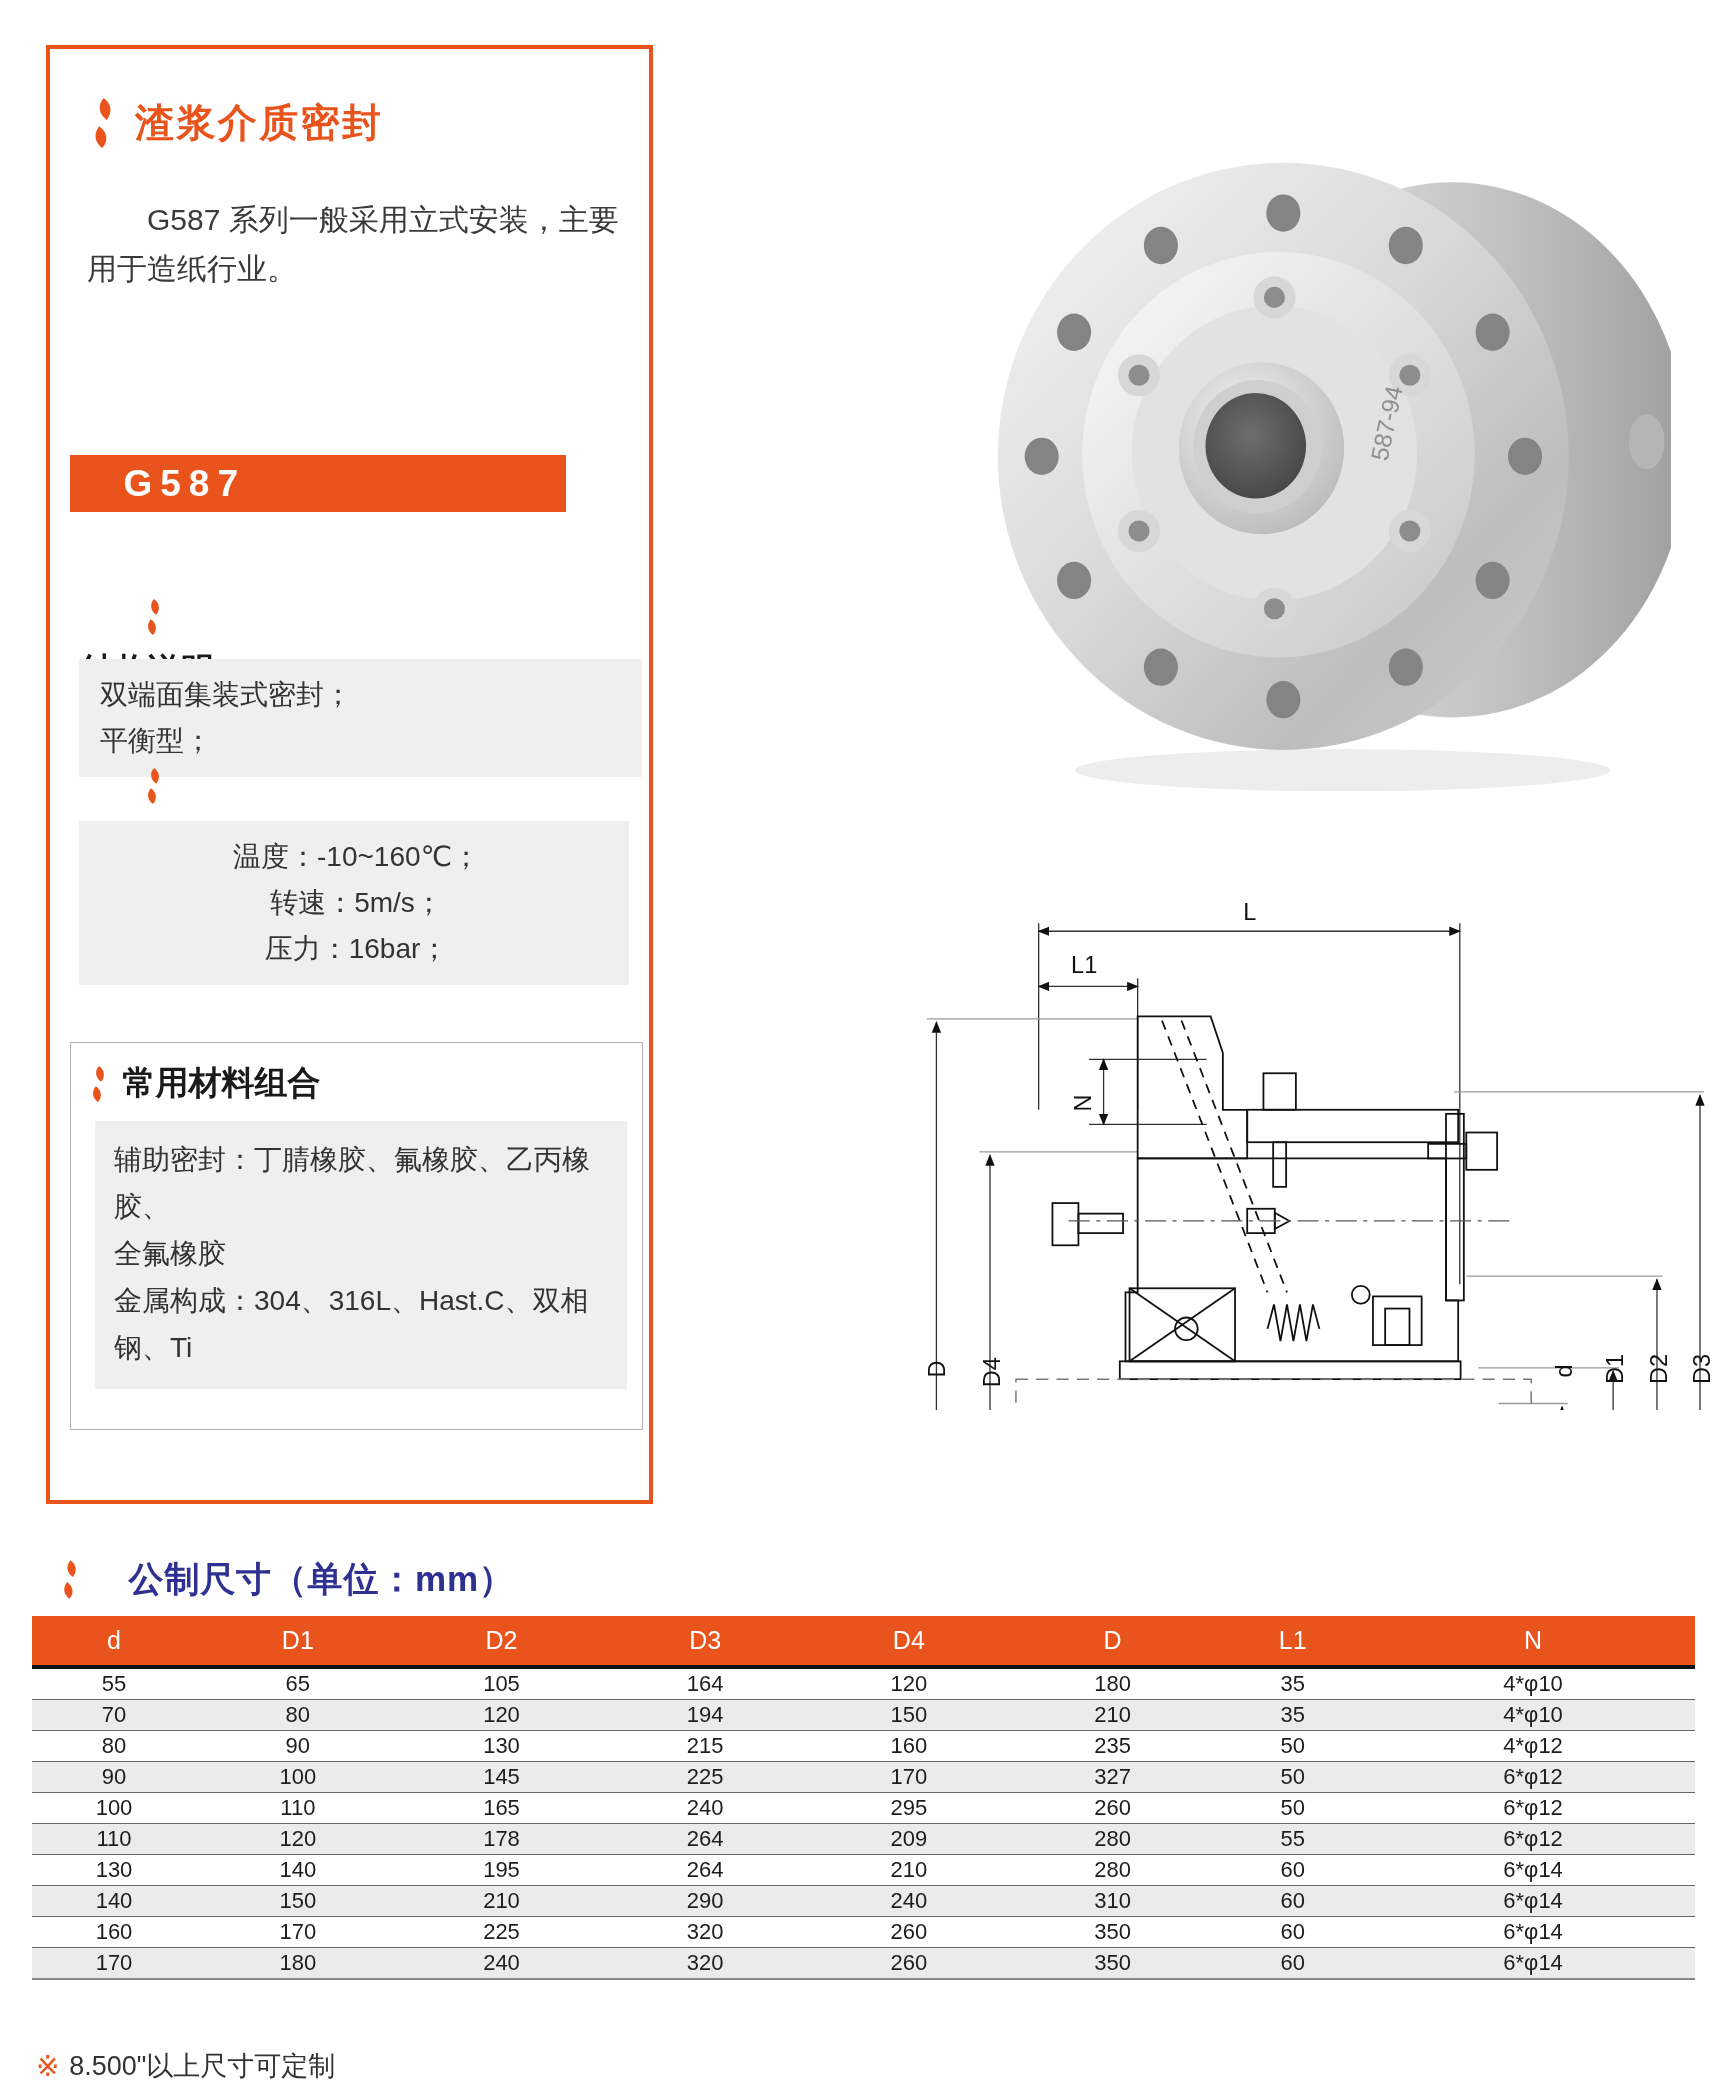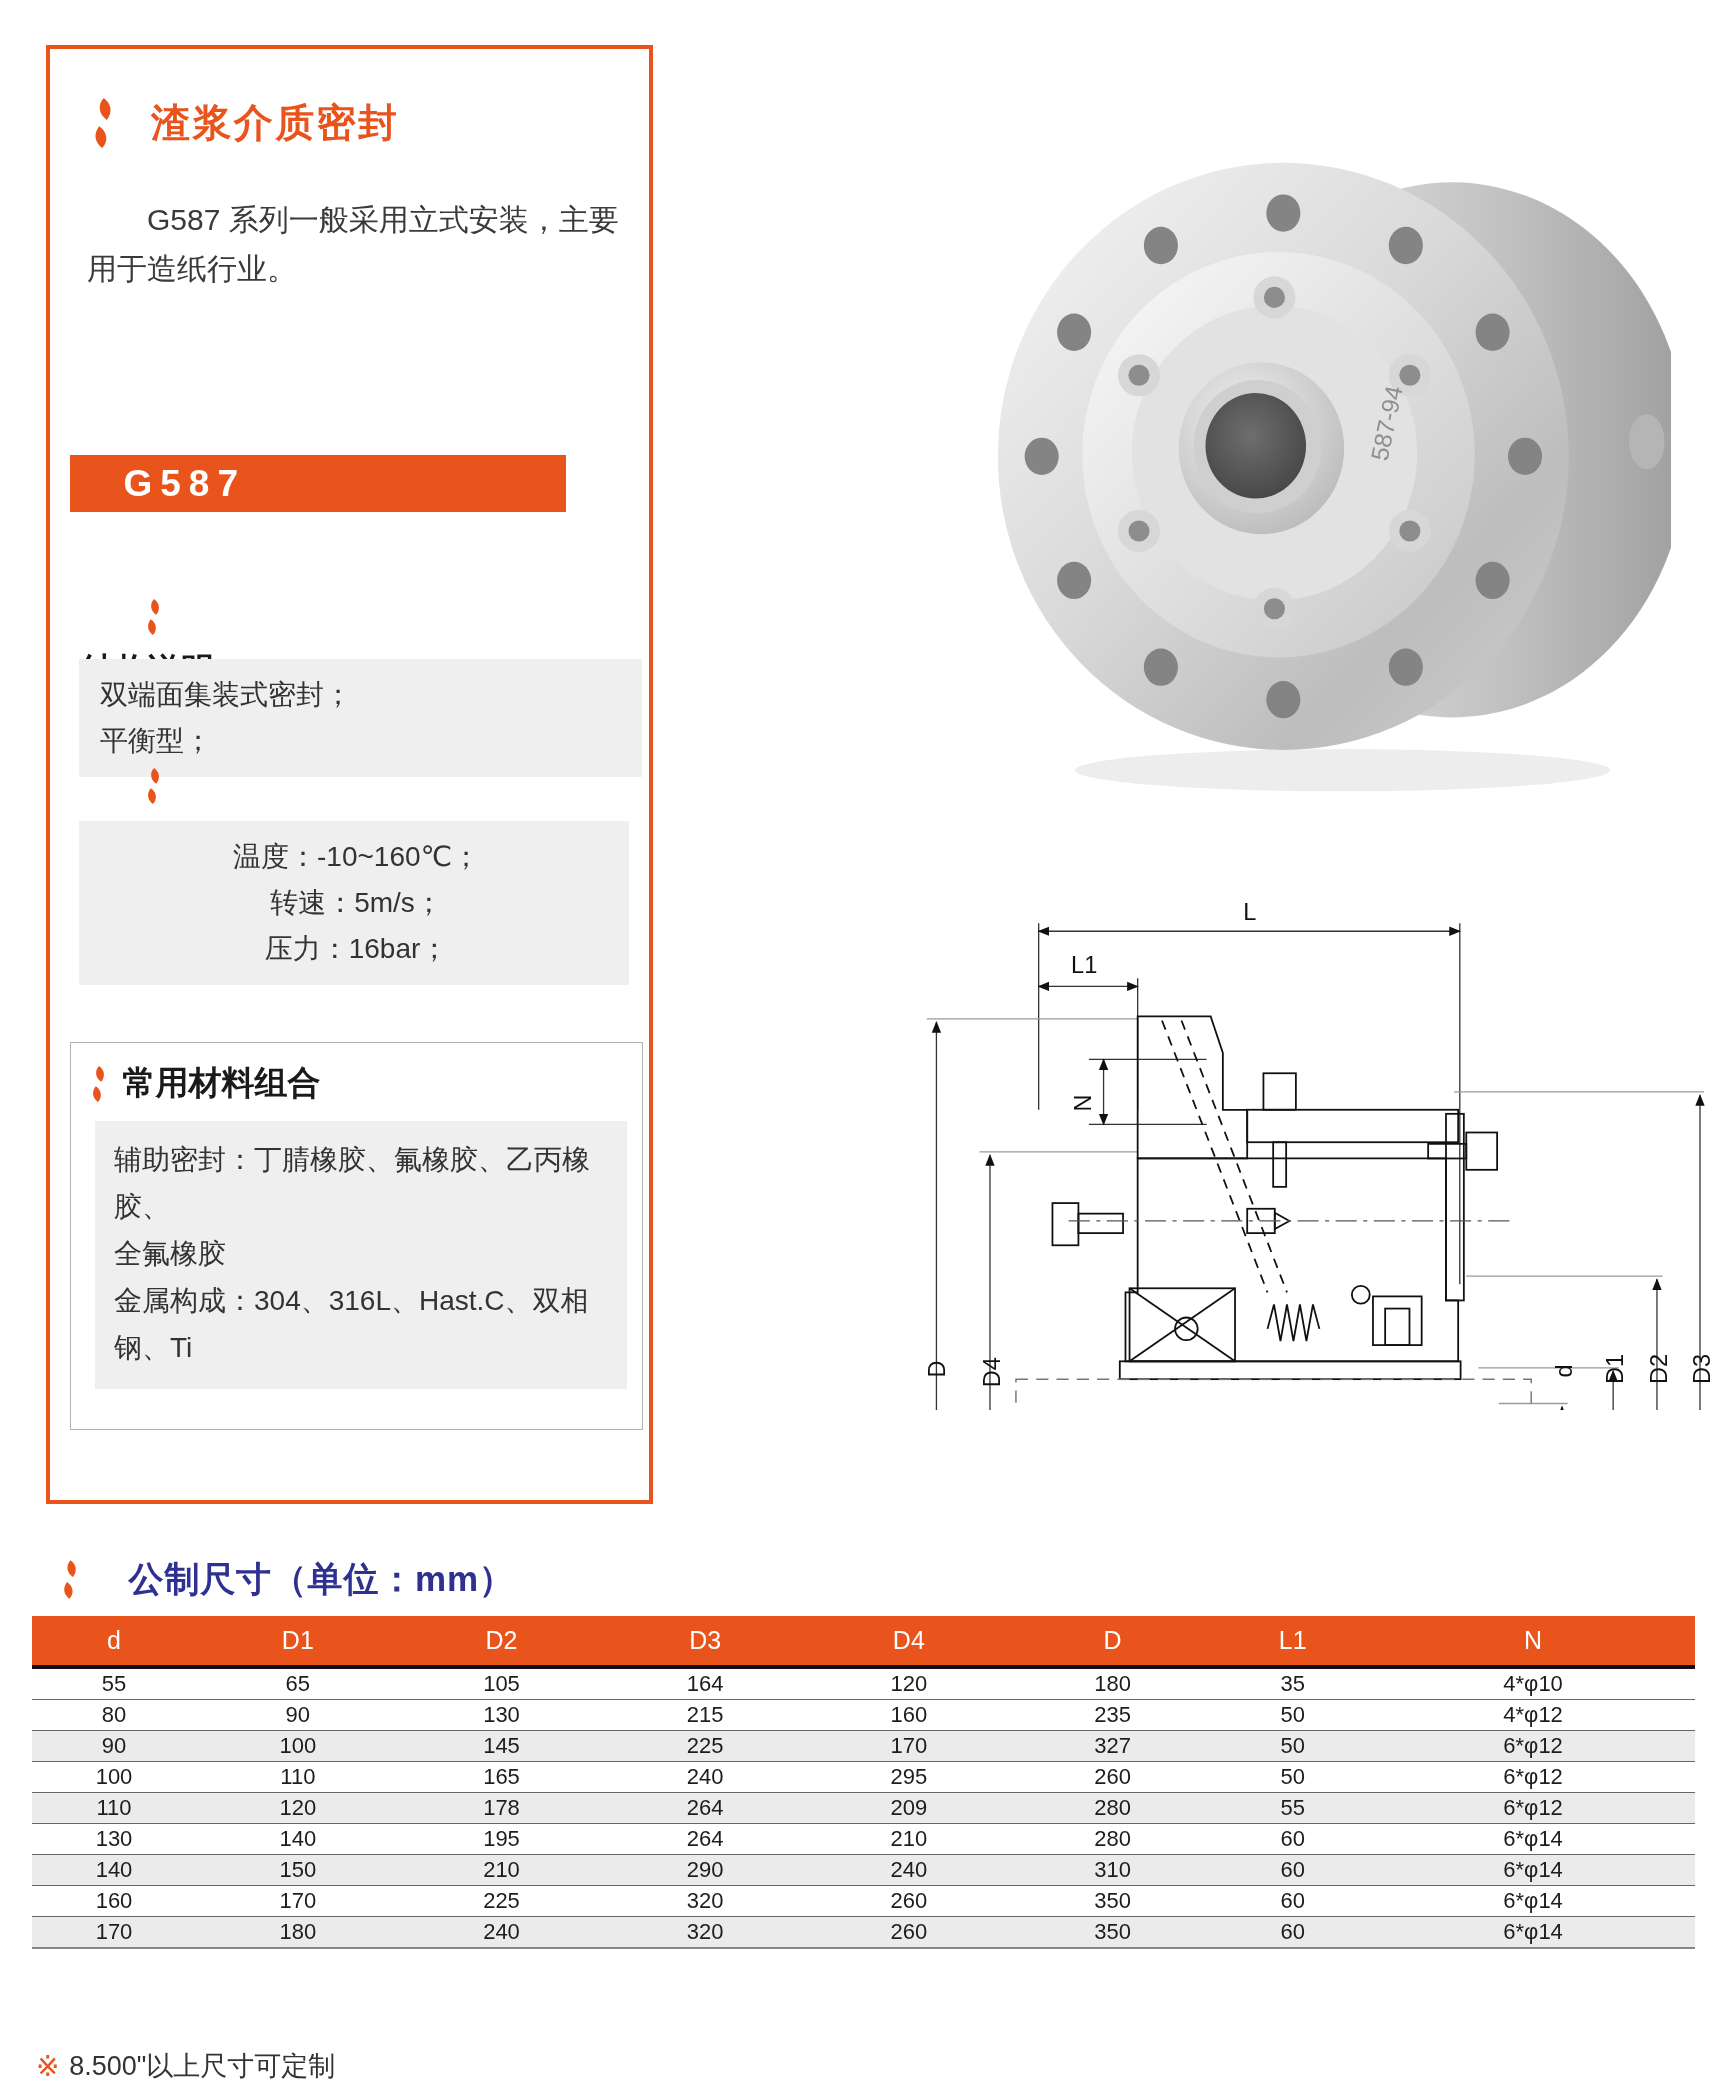--- a/index.html
+++ b/index.html
@@ -3,21 +3,21 @@
 <meta charset="utf-8">
 <style>
   html,body{margin:0;padding:0;background:#fff;}
   .page{position:relative;width:1727px;height:2097px;background:#fff;overflow:hidden;
         font-family:"Liberation Sans","DejaVu Sans",sans-serif;color:#222;}
 
   
   .left-box{position:absolute;left:46px;top:45px;width:607px;height:1459px;
             border:4px solid #E8541C;box-sizing:border-box;background:#fff;}
   .flame{flex:0 0 auto;}
-  .box-title{position:absolute;left:37px;top:47px;display:flex;align-items:center;gap:32px;}
+  .box-title{position:absolute;left:37px;top:47px;display:flex;align-items:center;gap:16px;}
   .box-title .t{font-size:39px;font-weight:700;color:#E8541C;letter-spacing:2.4px;}
   .intro{position:absolute;left:37px;top:146px;width:542px;font-size:30px;line-height:49px;
          color:#3a3a3a;text-indent:2em;margin:0;}
   .banner{position:absolute;left:19.5px;top:406px;width:496px;height:57px;background:#E8541C;
           color:#fff;font-size:37px;font-weight:700;letter-spacing:8px;line-height:57px;
           padding-left:54px;box-sizing:border-box;}
   .sec-head{position:absolute;display:flex;align-items:center;gap:13px;flex-direction:column;}
   .sec-head .t{font-size:33px;font-weight:700;color:#1a1a1a;}
   .graybox{position:absolute;background:#EFEFEF;box-sizing:border-box;padding:13px 16px 13px 21px;}
   .graybox div{font-size:28px;line-height:46px;color:#333;}
@@ -299,20 +299,30 @@
         <tr>
           <td>55</td>
           <td>65</td>
           <td>105</td>
           <td>164</td>
           <td>120</td>
           <td>180</td>
           <td>35</td>
           <td>4*φ10</td>
         </tr>
+        <tr class="alt">
+          <td>70</td>
+          <td>80</td>
+          <td>120</td>
+          <td>194</td>
+          <td>150</td>
+          <td>210</td>
+          <td>35</td>
+          <td>4*φ10</td>
+        </tr>
         <tr>
           <td>80</td>
           <td>90</td>
           <td>130</td>
           <td>215</td>
           <td>160</td>
           <td>235</td>
           <td>50</td>
           <td>4*φ12</td>
         </tr>

